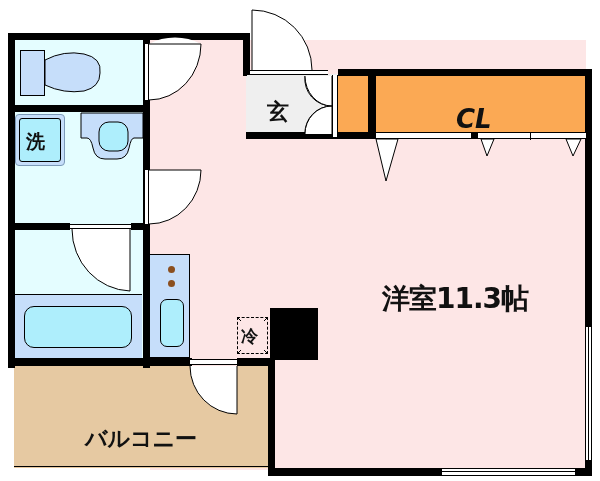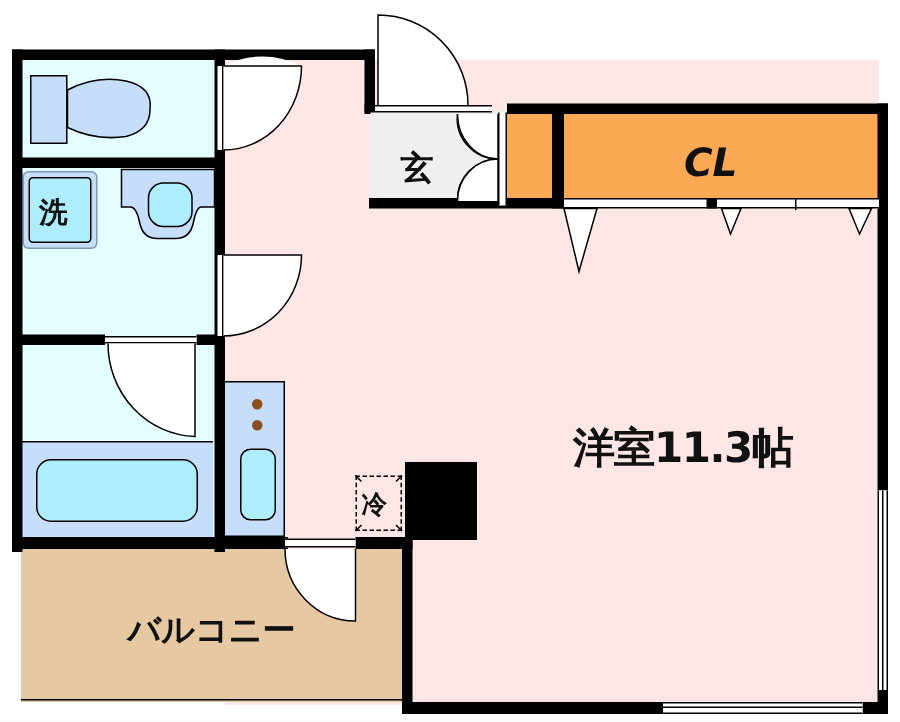--- a/index.html
+++ b/index.html
@@ -117,15 +117,15 @@
   <path d="M190 0 L197 17 L205 0 Z" fill="#fff" stroke="#000" stroke-width="1"></path>
 </svg>
 
 <div class="abs" style="left:237px;top:317px;width:31px;height:37px;border:1px dashed #000;box-sizing:border-box;"></div>
 <svg style="left:237px;top:317px;" width="31" height="37">
   <path d="M0 0 L4 4 M31 0 L27 4 M0 37 L4 33 M31 37 L27 33" stroke="#000" stroke-width="1"></path>
 </svg>
 <div class="label" style="left:241px;top:325px;font-size:17px;">冷</div>
 
 <div class="label" style="left:267px;top:97px;font-size:22px;">玄</div>
-<div class="label" style="left:456px;top:94px;font-size:26px;font-style:italic;">CL</div>
+<div class="label" style="left:456px;top:104px;font-size:26px;font-style:italic;">CL</div>
 <div class="label" style="left:382px;top:280px;font-size:28px;letter-spacing:-1px;">洋室11.3帖</div>
-<div class="label" style="left:85px;top:405px;font-size:22px;">バルコニー</div>
+<div class="label" style="left:85px;top:424px;font-size:22px;">バルコニー</div>
 
 </body></html>

